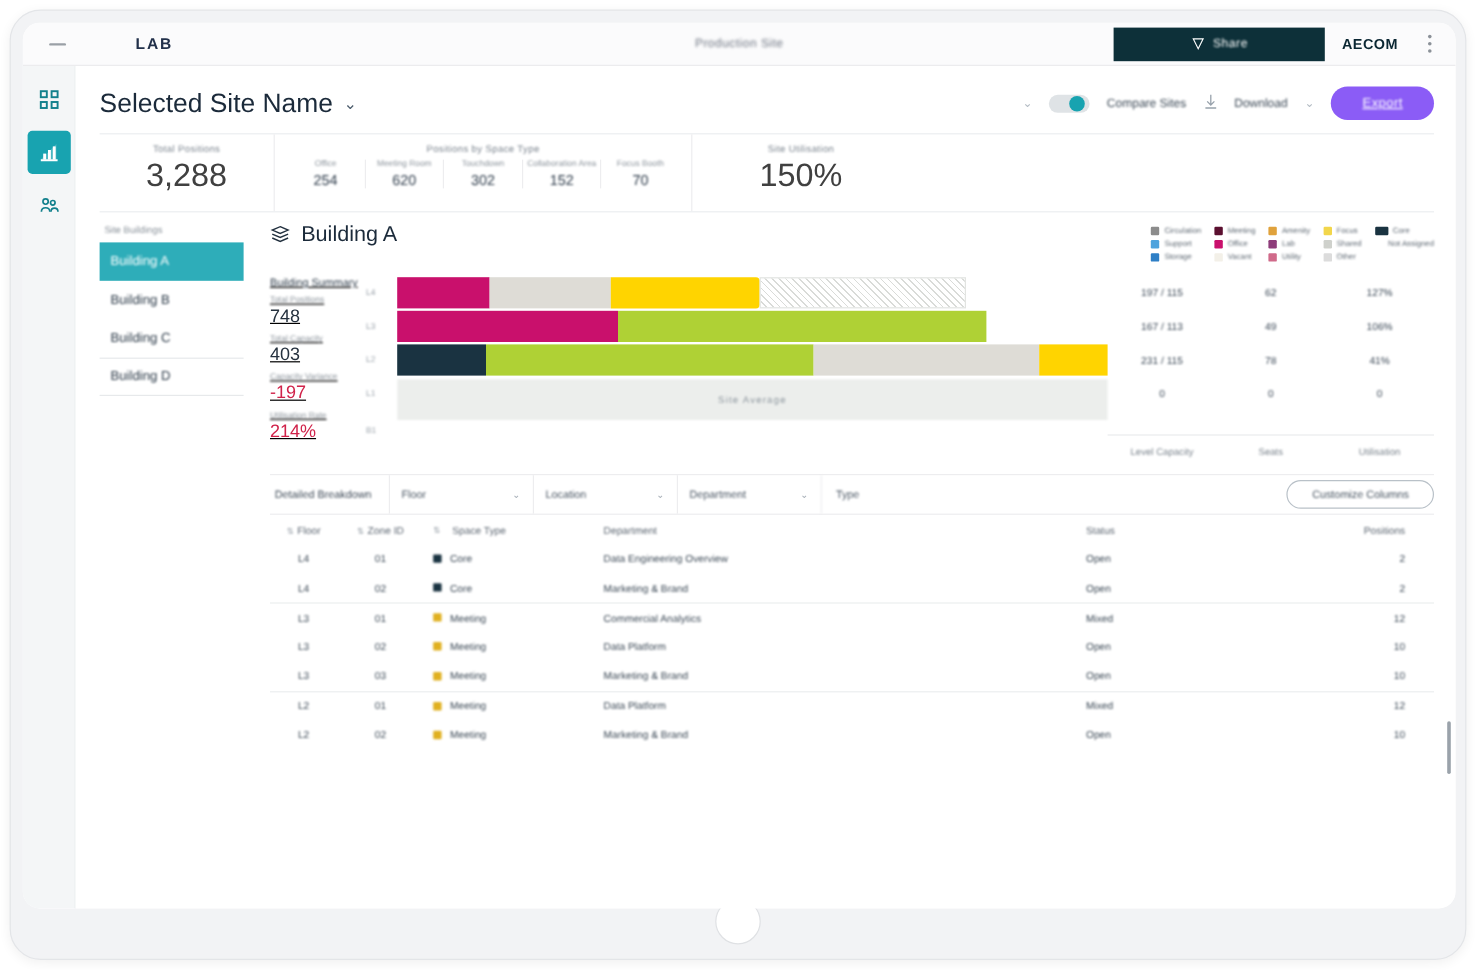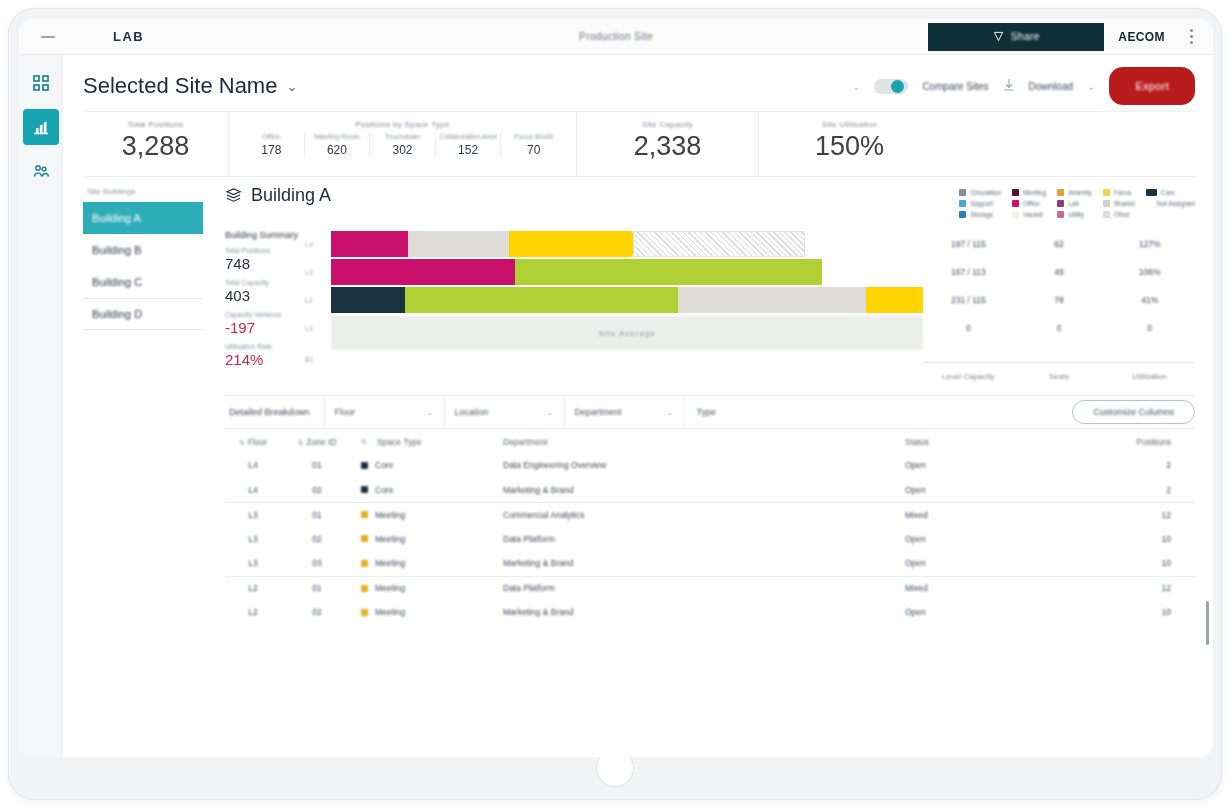--- a/index.html
+++ b/index.html
@@ -74,22 +74,22 @@
   .caret { margin-left:9px; color:#4a5a6a; font-size:13px; }
   .pg-actions { margin-left:auto; display:flex; align-items:center; gap:14px; }
   .mini-caret { color:#b4bcc4; font-size:10px; }
   .toggle {
     width:34px;height:15px;border-radius:9px;background:#dfe3e6;position:relative;
   }
   .toggle:after{content:"";position:absolute;left:17px;top:1px;width:13px;height:13px;border-radius:50%;background:#18a3b0;}
   .act-lbl { font-size:10px; color:#3d4a57; filter:blur(1.0px); }
   .dl-ico { color:#98a2ac; font-size:13px; }
   .btn-export {
-    background:#b91c1c; color:#ffffff; border:none; border-radius:14px;
-    height:38px; padding:0 26px; font-size:11px; letter-spacing:.3px; cursor:pointer;
+    background:#8b5cf6; color:#ffffff; border:none; border-radius:14px;
+    height:28px; padding:0 26px; font-size:11px; letter-spacing:.3px; cursor:pointer;text-decoration:underline;
   }
   .btn-export span { filter:blur(.9px); }
 
   
   .kpis {
     display:flex; height:66px; margin-top:4px;
     border-top:1px solid #eceef0; border-bottom:1px solid #eceef0;
   }
   .kpi { padding:8px 10px 0 10px; display:flex; flex-direction:column; }
   .kpi + .kpi { border-left:1px solid #ededef; }
@@ -122,21 +122,21 @@
   .panel-head { display:flex; align-items:flex-start; }
   .bldg-title { display:flex; align-items:center; gap:9px; font-size:18px; color:#1b2a3a; }
   .legend { margin-left:auto; display:flex; gap:11px; padding-top:4px;}
   .leg-col { display:flex; flex-direction:column; gap:4px; }
   .leg-it { display:flex; align-items:center; gap:4px; }
   .sw { width:7px;height:7px;border-radius:1px; flex:0 0 7px;}
   .leg-it em { font-style:normal; font-size:6.5px; color:#5f6973; filter:blur(1.0px); white-space:nowrap; }
 
   
   .chart-area { display:flex; margin-top:12px; }
-  .stats-col { width:80px; flex:0 0 80px; }
+  .stats-col { width:80px; flex:0 0 80px;text-decoration:underline; }
   .st-l { font-size:7px; color:#8b939b; filter:blur(1.05px); margin-top:7px; }
   .st-v { font-size:15px; color:#26323f; margin-top:1px; filter:blur(.55px); }
   .st-v.neg { color:#d0234a; }
   .chart-body { flex:1; min-width:0; display:flex; }
   .y-axis { width:26px; flex:0 0 26px; display:flex; flex-direction:column; }
   .y-tick { height:28px; font-size:7px; color:#9aa2aa; filter:blur(1.0px); display:flex; align-items:center; }
   .bars { flex:1; min-width:0; }
   .bar-row { height:28px; display:flex; position:relative; }
   .seg { height:26px; align-self:center; }
   .seg.hatch {
@@ -279,45 +279,41 @@
           <div class="kpi k-total">
             <div class="k-lbl">Total Positions</div>
             <div class="k-val">3,288</div>
           </div>
 
           <div class="kpi k-break">
             <div class="k-lbl">Positions by Space Type</div>
             <div class="brk-row">
               <div class="brk">
                 <div class="b-l">Office</div>
-                <div class="b-v">178</div>
+                <div class="b-v">254</div>
               </div>
               <div class="brk">
                 <div class="b-l">Meeting Room</div>
                 <div class="b-v">620</div>
               </div>
               <div class="brk">
                 <div class="b-l">Touchdown</div>
                 <div class="b-v">302</div>
               </div>
               <div class="brk">
                 <div class="b-l">Collaboration Area</div>
                 <div class="b-v">152</div>
               </div>
               <div class="brk">
                 <div class="b-l">Focus Booth</div>
                 <div class="b-v">70</div>
               </div>
             </div>
           </div>
 
-          <div class="kpi k-cap">
-            <div class="k-lbl">Site Capacity</div>
-            <div class="k-val">2,338</div>
-          </div>
           <div class="kpi k-util">
             <div class="k-lbl">Site Utilisation</div>
             <div class="k-val">150%</div>
           </div>
         </div>
 
         <div class="lower">
 
           <div class="bldg-list">
             <div class="bl-head">Site Buildings</div>

